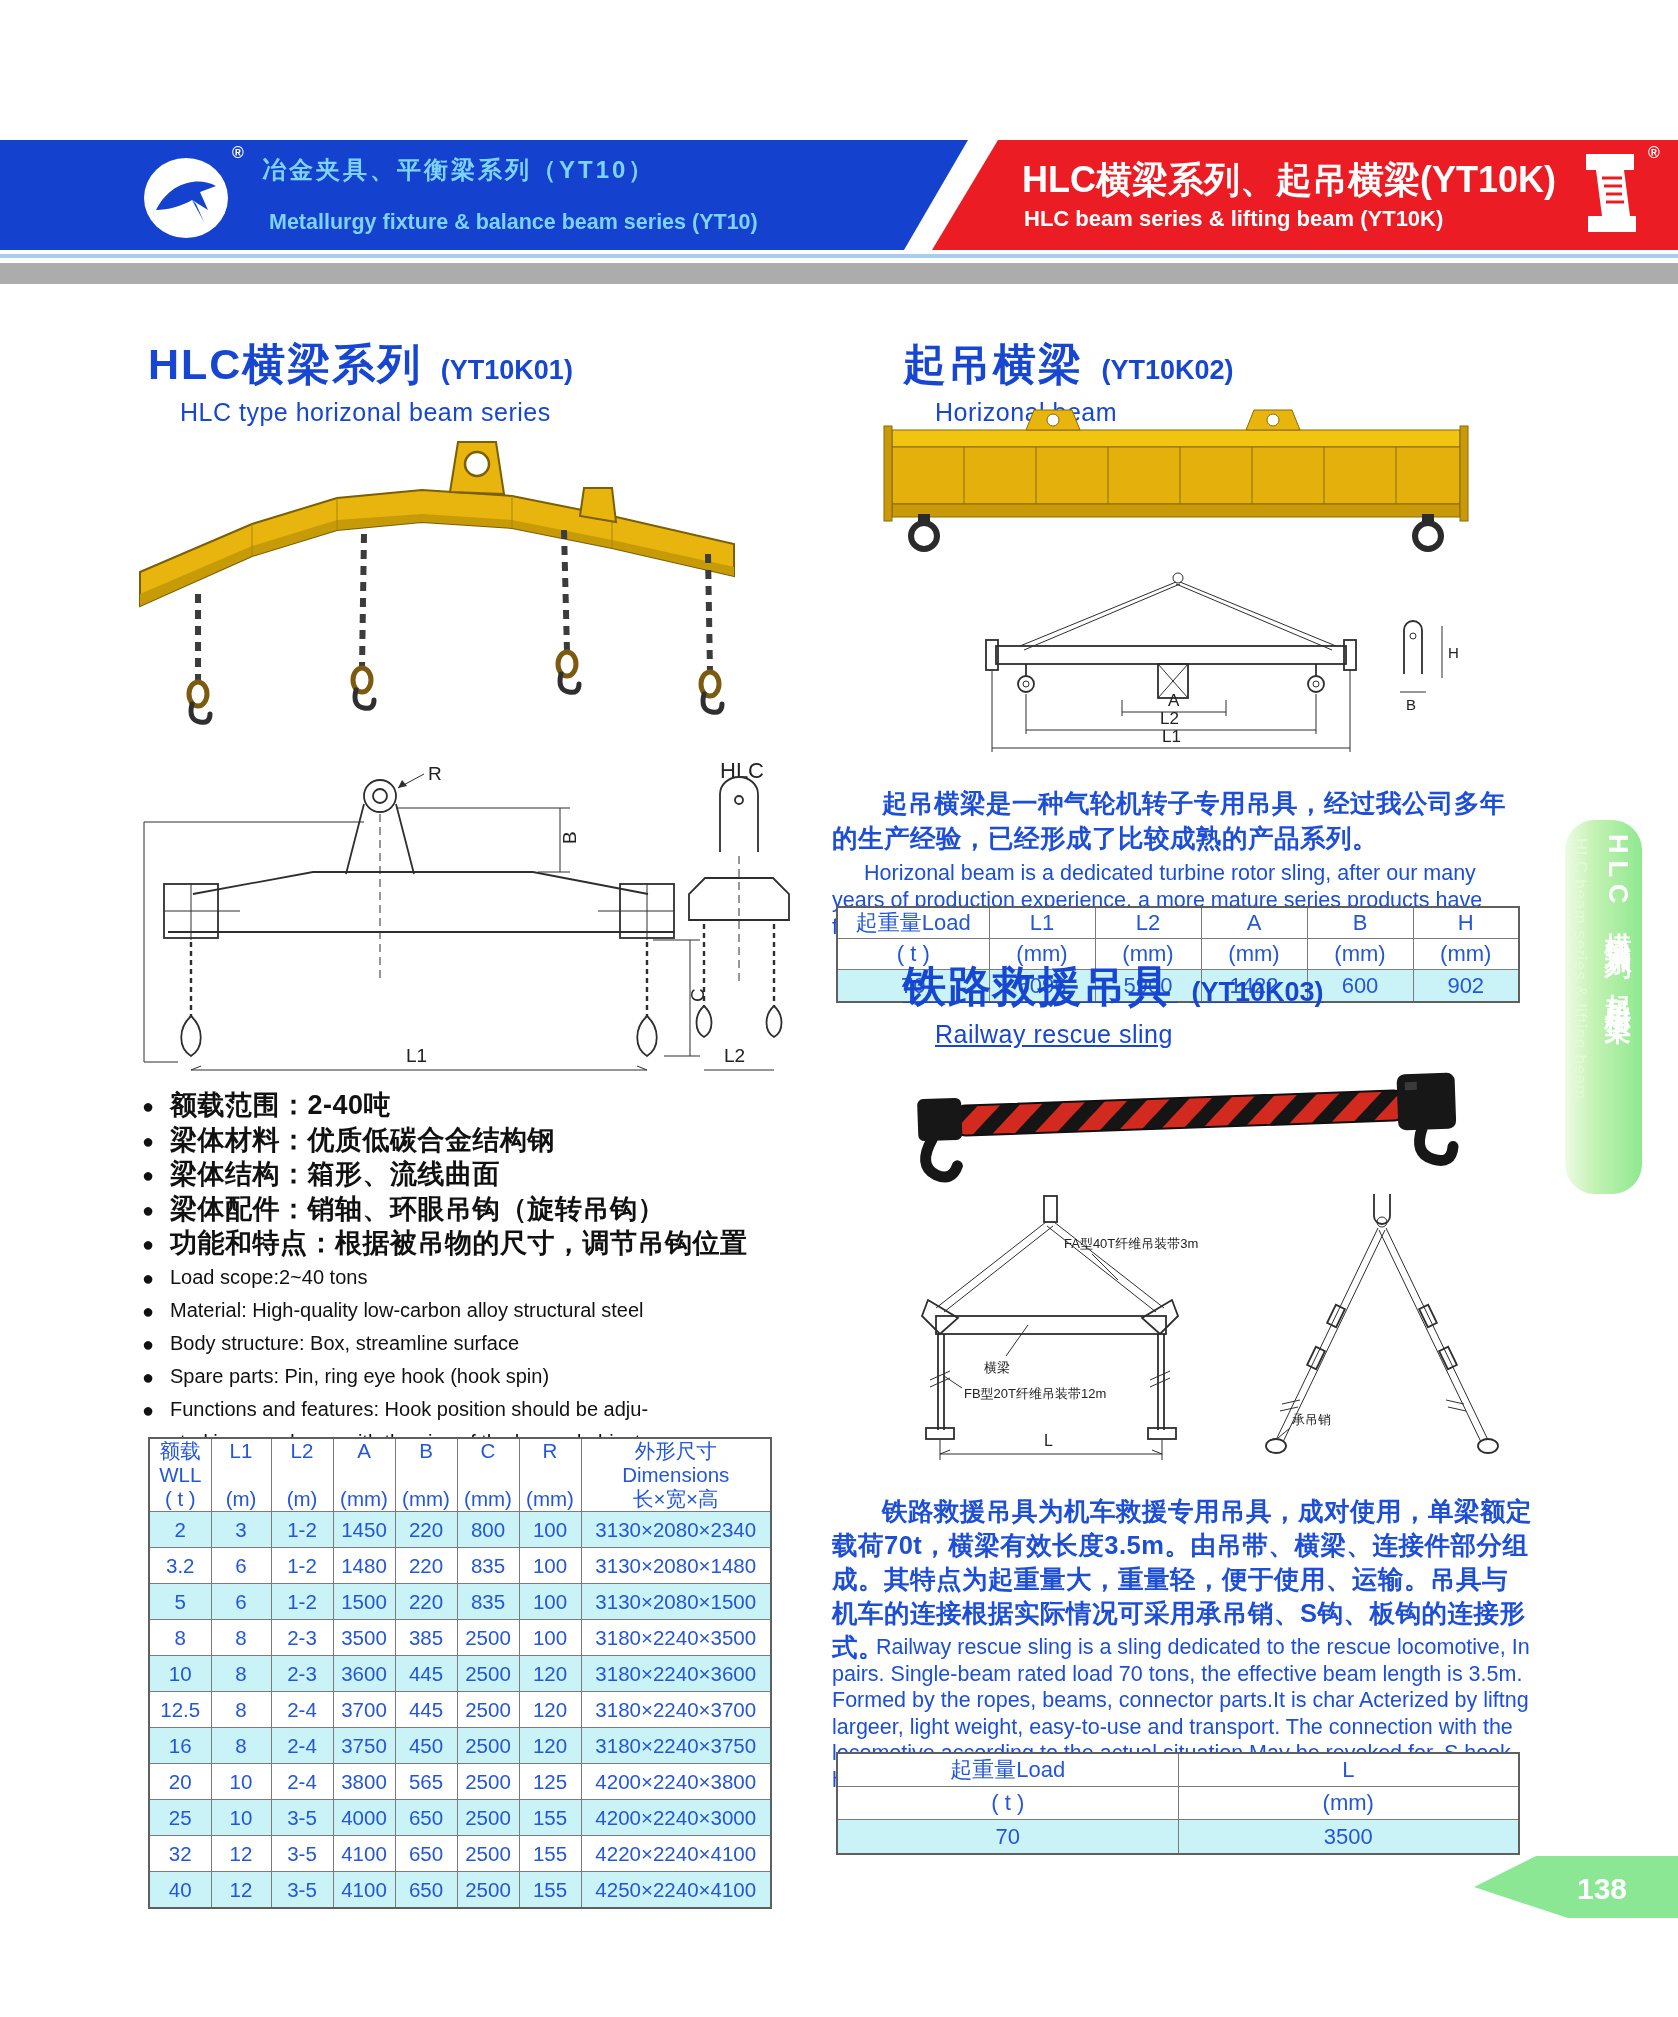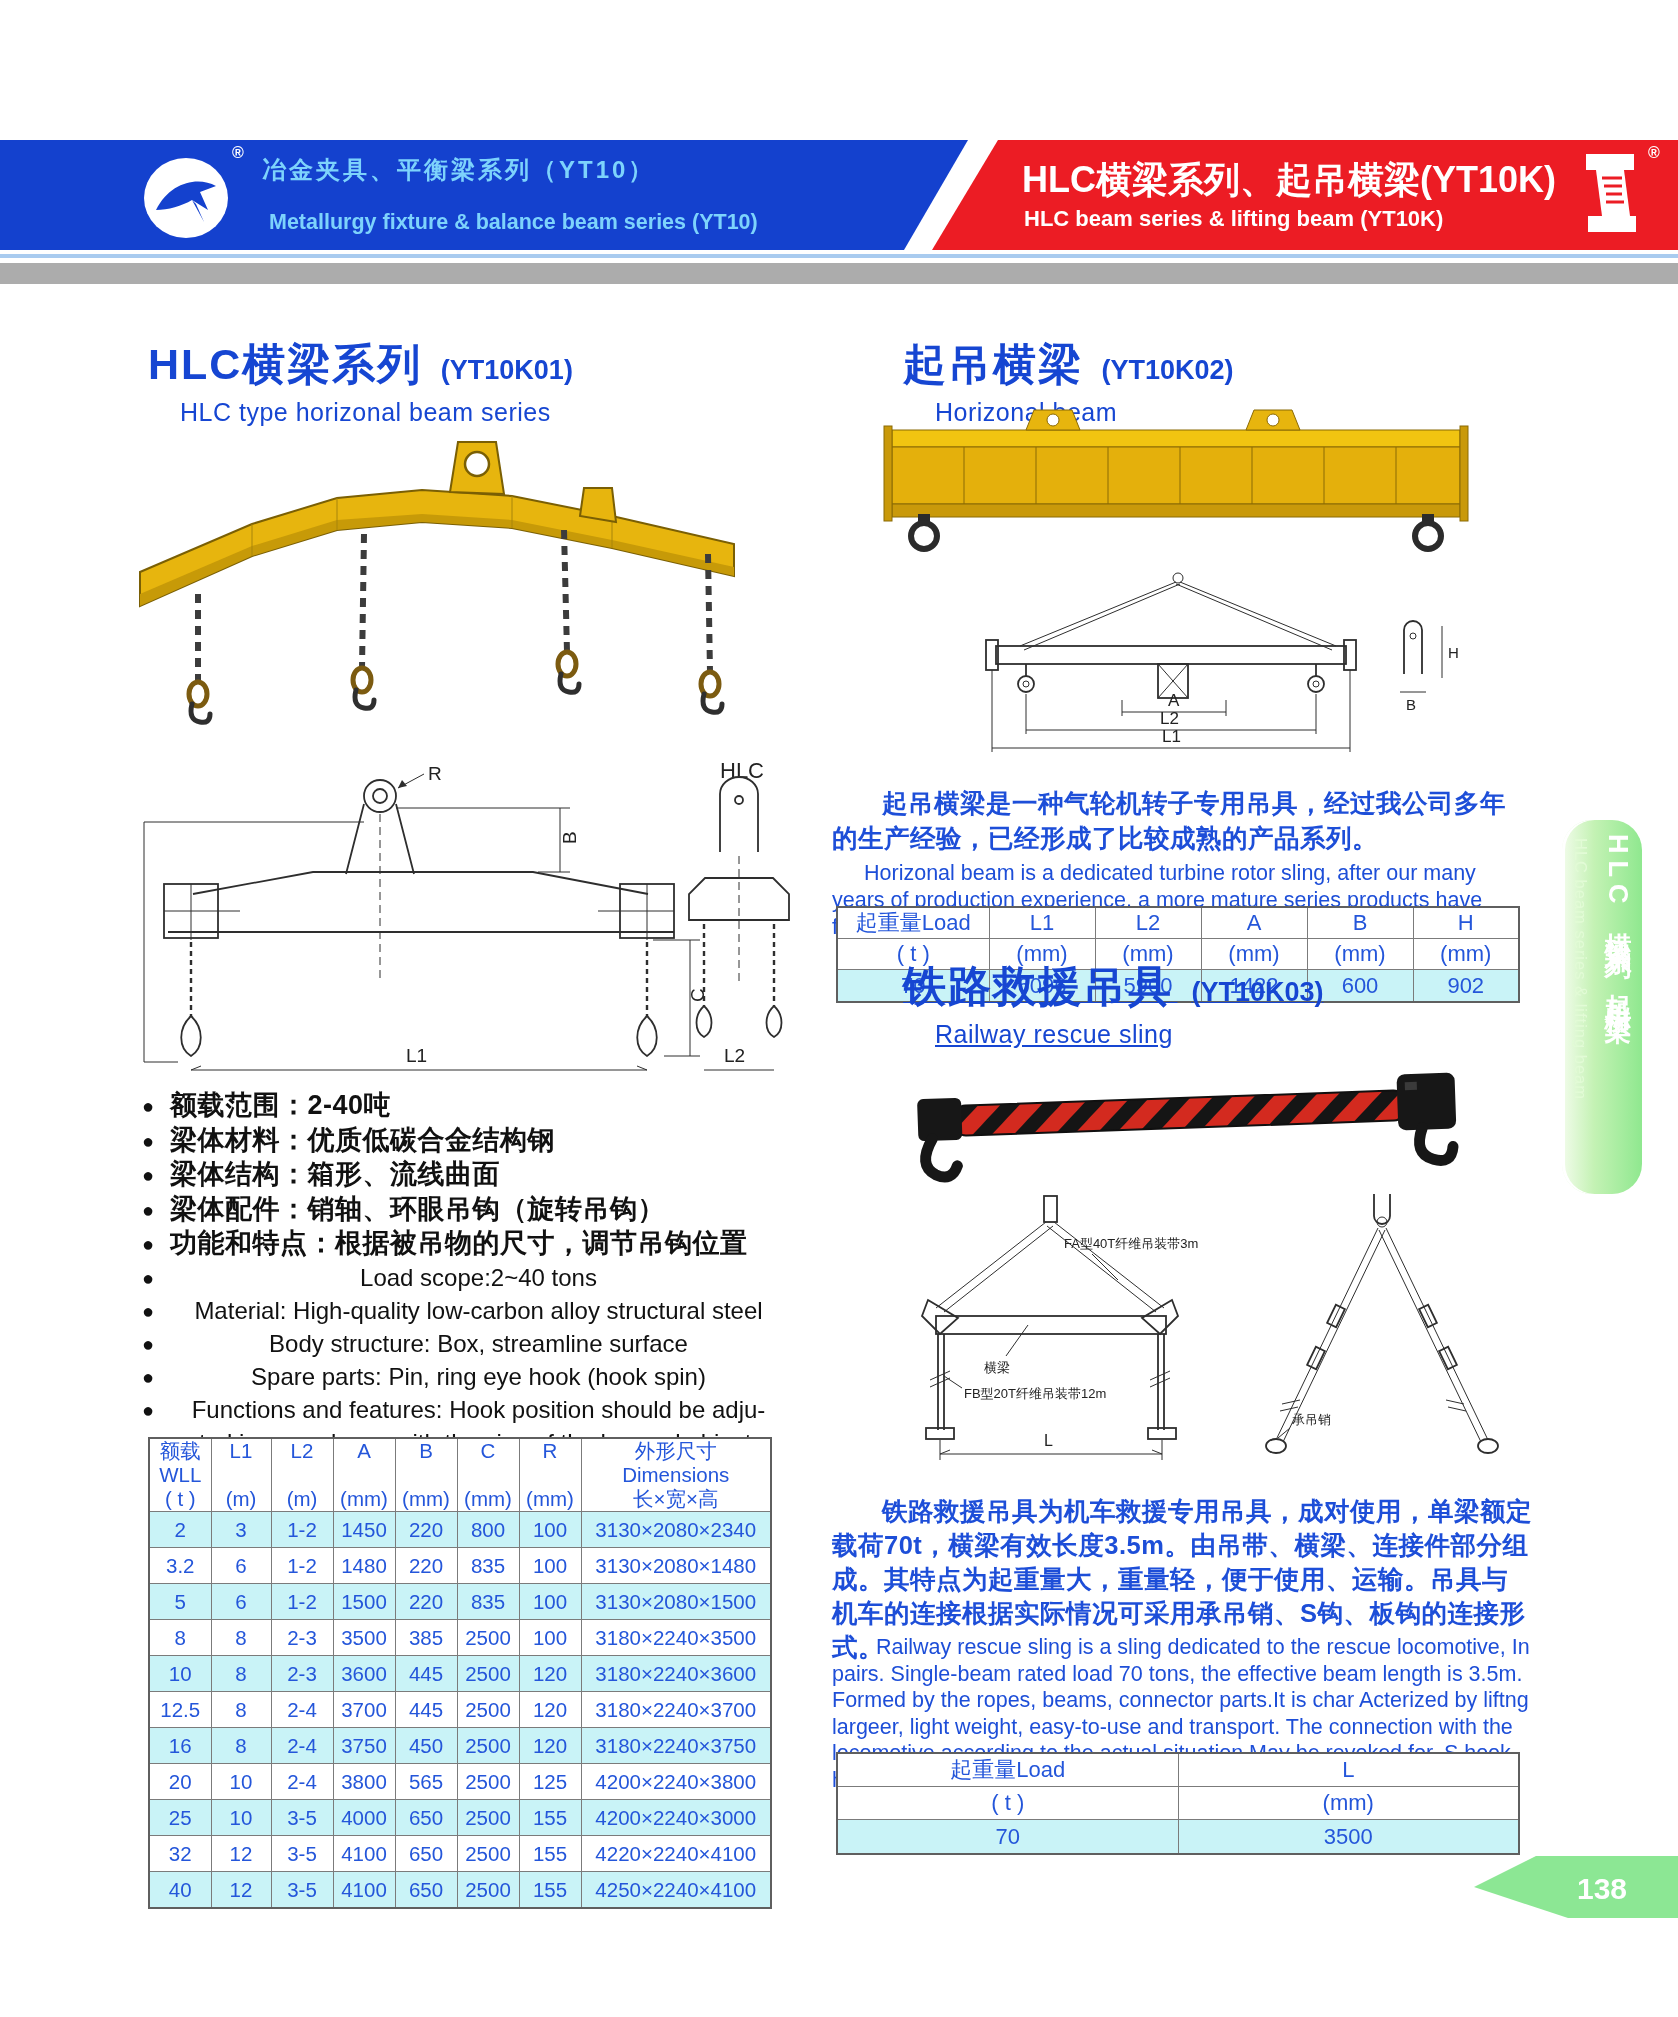--- a/index.html
+++ b/index.html
@@ -24,21 +24,21 @@
   .sec-head{position:absolute;color:#1646D2;white-space:nowrap;}
   .sec-head .cn{font-size:43px;font-weight:bold;letter-spacing:2px;}
   .sec-head .code{font-size:27px;font-weight:bold;margin-left:14px;}
   .sec-head .sub{font-size:25px;margin-top:4px;letter-spacing:.5px;margin-left:32px;}
 
   
   .bullets{position:absolute;left:142px;top:1088px;width:645px;margin:0;padding:0;list-style:none;color:#111;}
   .bullets li{position:relative;padding-left:28px;}
   .bullets li::before{content:"●";position:absolute;left:0;top:1px;font-size:20px;}
   .bullets li.cn{font-size:27px;font-weight:bold;line-height:34.5px;letter-spacing:.5px;}
-  .bullets li.en{font-size:24px;line-height:33px;text-align:center;}
+  .bullets li.en{font-size:20px;line-height:33px;}
   .bullets li.wrap::before{content:"";}
   .para{position:absolute;color:#1d4ed8;margin-top:36px;}
   .para.cn{font-size:25.5px;font-weight:bold;line-height:35px;text-indent:50px;letter-spacing:.5px;}
   .para.en{font-size:21.5px;line-height:27px;text-indent:32px;}
 
   
   table.spec{border-collapse:collapse;table-layout:fixed;background:#fff;}
   table.spec th,table.spec td{border:1.5px solid #7b7b7b;text-align:center;vertical-align:middle;
       color:#2456DA;font-weight:normal;padding:0;}
   table.spec{border:2px solid #5f5f5f;}

